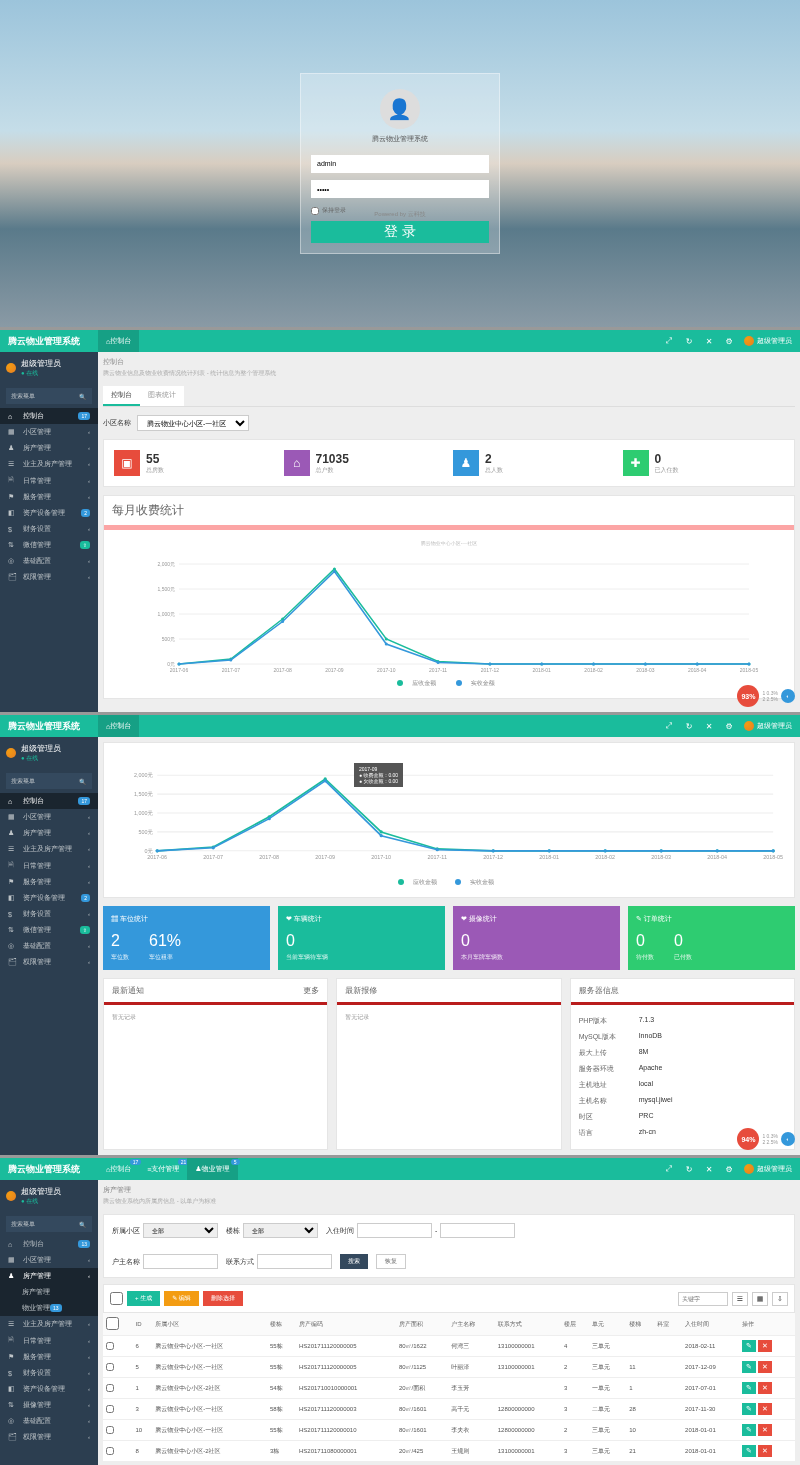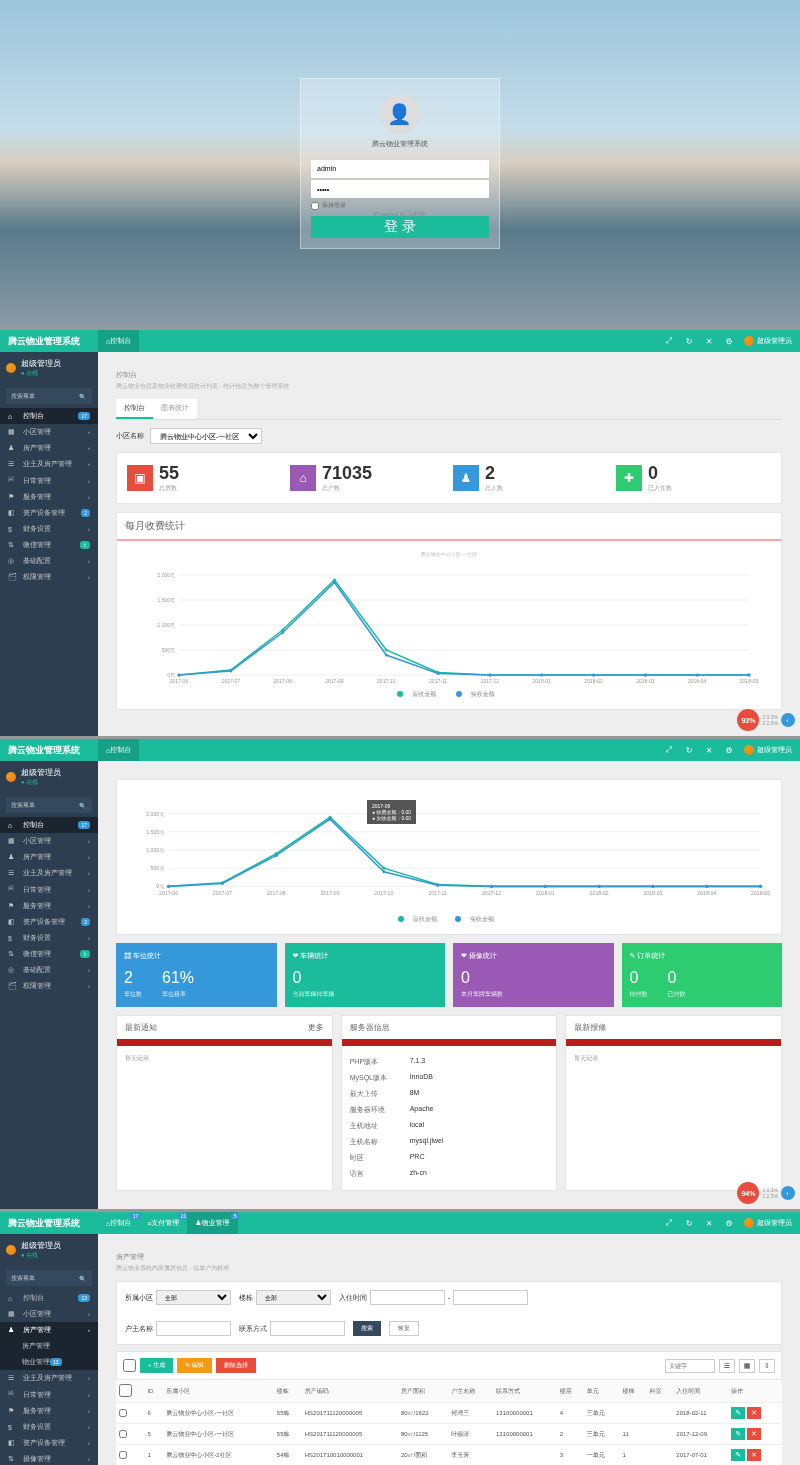--- a/index.html
+++ b/index.html
@@ -3,21 +3,21 @@
 <meta charset="utf-8">
 <style>
 *{margin:0;padding:0;box-sizing:border-box;font-family:Arial,"Microsoft YaHei",sans-serif}
 body{background:#f5f5f5;width:800px}
 
 
 .login{height:330px;background:linear-gradient(to bottom,#9cc4db 0%,#c5dde8 40%,#d8cdc0 50%,#5a7a8a 70%,#8a9aa5 100%);display:flex;align-items:center;justify-content:center;position:relative}
 .login-box{width:200px;background:rgba(255,255,255,0.25);border:1px solid rgba(255,255,255,0.4);padding:10px;text-align:center}
 .avatar{width:40px;height:40px;border-radius:50%;background:#ddd;margin:5px auto;display:flex;align-items:center;justify-content:center;font-size:20px;color:#999}
 .login-title{font-size:7px;color:#555;margin-bottom:8px}
-.login-in{width:100%;height:18px;border:none;padding:0 6px;font-size:7px;background:#fff}
+.login-in{width:100%;height:18px;margin-bottom:5px;border:none;padding:0 6px;font-size:7px;background:#fff}
 .chk{display:flex;align-items:center;font-size:6px;color:#666;margin:3px 0 6px}
 .chk input{width:8px;height:8px;margin-right:3px}
 .login-btn{width:100%;height:22px;background:#1abc9c;color:#fff;border:none;font-size:14px;cursor:pointer}
 .pwd{position:absolute;bottom:108px;font-size:6px;color:#888}
 
 
 .hdr{height:22px;background:#1abc9c;display:flex;align-items:center;color:#fff;font-size:8px}
 .logo{width:98px;padding-left:8px;font-weight:bold;font-size:9px}
 .tabs{display:flex;flex:1}
 .tab{padding:0 8px;height:22px;display:flex;align-items:center;font-size:7px;position:relative}
@@ -37,62 +37,62 @@
 .sb-srch{margin:4px 6px;height:16px;background:#34495e;display:flex;align-items:center;padding:0 5px;font-size:6px}
 .sb-m{padding:3px 8px;display:flex;align-items:center;font-size:7px;cursor:pointer}
 .sb-m.act{background:#1a252f;color:#fff}
 .sb-i{width:10px;margin-right:5px;font-size:7px}
 .sb-b{margin-left:auto;background:#3498db;color:#fff;font-size:5px;padding:1px 3px;border-radius:3px}
 .sb-b.g{background:#1abc9c}
 .sb-ar{margin-left:auto;font-size:6px}
 .sb-sub{padding:3px 8px 3px 22px;font-size:7px;background:#1a252f}
 
 
-.mn{flex:1;padding:18px;font-size:7px;color:#333;position:relative}
+.mn{flex:1;padding:5px;font-size:7px;color:#333;position:relative}
 .bc{font-size:7px;color:#888;margin-bottom:2px}
 .bcs{font-size:6px;color:#aaa;margin-bottom:8px}
 .sub-t{display:flex;border-bottom:1px solid #ddd;margin-bottom:8px}
 .sub-t span{padding:4px 8px;font-size:7px;background:#fff}
 .sub-t span.a{border-bottom:2px solid #1abc9c}
 .sub-t span.off{color:#999}
 .sel-r{display:flex;align-items:center;gap:6px;margin-bottom:8px}
 .sel{height:16px;border:1px solid #ccc;padding:0 5px;font-size:7px;background:#fff;min-width:80px}
 
 
 .stats{display:flex;gap:8px;background:#fff;padding:10px;border:1px solid #e5e5e5;margin-bottom:8px}
 .st{flex:1;display:flex;align-items:center;gap:6px}
 .st-i{width:26px;height:26px;display:flex;align-items:center;justify-content:center;color:#fff;font-size:12px}
 .c-r{background:#e74c3c}.c-p{background:#9b59b6}.c-b{background:#3498db}.c-g{background:#2ecc71}
-.st-n{font-size:18px;font-weight:bold;color:#333}
+.st-n{font-size:12px;font-weight:bold;color:#333}
 .st-l{font-size:6px;color:#999}
 
 
 .pnl{background:#fff;border:1px solid #e5e5e5;margin-bottom:8px}
-.pnl-h{padding:6px 8px;border-bottom:2px solid #fca5a5;font-size:10px;color:#666}
+.pnl-h{padding:6px 8px;border-bottom:5px solid #fca5a5;font-size:12px;color:#666}
 .ch{padding:10px;position:relative}
 .ch-t{text-align:center;font-size:8px;color:#555;margin-bottom:2px}
 .ch-s{text-align:center;font-size:5px;color:#bbb;margin-bottom:8px}
 svg.chart{width:100%;height:120px}
 .lgn{text-align:center;font-size:6px;color:#888;margin-top:4px}
 .lgn span{margin:0 6px}
 .lgn i{display:inline-block;width:6px;height:6px;border-radius:50%;margin-right:3px;vertical-align:middle}
 
 
 .cards{display:flex;gap:8px;margin-bottom:8px}
 .card{flex:1;color:#fff;padding:8px}
 .card-t{font-size:7px;margin-bottom:8px;display:flex;align-items:center;gap:3px}
 .card-r{display:flex;gap:20px}
 .card-n{font-size:16px}
 .card-l{font-size:6px;opacity:0.85;margin-top:3px}
 .cb{background:#3498db}.cg{background:#1abc9c}.cp{background:#9b59b6}.cgr{background:#2ecc71}
 
 
 .info3{display:flex;gap:8px}
 .ip{flex:1;background:#fff;border:1px solid #e5e5e5}
-.ip-h{padding:6px 8px;border-bottom:7px solid #b91c1c;font-size:8px;color:#666;display:flex;justify-content:space-between}
+.ip-h{padding:6px 8px;border-bottom:3px solid #b91c1c;font-size:8px;color:#666;display:flex;justify-content:space-between}
 .ip-b{padding:8px;font-size:6px;color:#999}
 .srv-r{display:flex;padding:3px 0;font-size:7px}
 .srv-k{width:60px;color:#666}
 .srv-v{color:#333}
 
 
 .gauge{position:absolute;bottom:5px;right:5px;display:flex;align-items:center;gap:3px}
 .gc{width:22px;height:22px;border-radius:50%;background:#e74c3c;color:#fff;display:flex;align-items:center;justify-content:center;font-size:7px;font-weight:bold}
 .gl{font-size:5px;color:#999;line-height:1.3}
 .gc2{width:14px;height:14px;border-radius:50%;background:#3498db;color:#fff;display:flex;align-items:center;justify-content:center;font-size:5px}
@@ -538,20 +538,26 @@
     <div class="info3">
       <div class="ip">
             <div class="ip-h">
               <span>最新通知</span>
               <span>更多</span>
             </div>
             <div class="ip-b">暂无记录</div>
           </div>
       <div class="ip">
             <div class="ip-h">
+              <span>最新报修</span>
+            </div>
+            <div class="ip-b">暂无记录</div>
+          </div>
+      <div class="ip">
+            <div class="ip-h">
               <span>服务器信息</span>
             </div>
             <div class="ip-b" id="srv-rows">
               <div class="srv-r">
                 <div class="srv-k">PHP版本</div>
                 <div class="srv-v">7.1.3</div>
               </div>
               <div class="srv-r">
                 <div class="srv-k">MySQL版本</div>
                 <div class="srv-v">InnoDB</div>
@@ -574,26 +580,20 @@
               </div>
               <div class="srv-r">
                 <div class="srv-k">时区</div>
                 <div class="srv-v">PRC</div>
               </div>
               <div class="srv-r">
                 <div class="srv-k">语言</div>
                 <div class="srv-v">zh-cn</div>
               </div>
             </div>
-          </div>
-      <div class="ip">
-            <div class="ip-h">
-              <span>最新报修</span>
-            </div>
-            <div class="ip-b">暂无记录</div>
           </div>
     </div>
     <div class="gauge">
           <div class="gc">94%</div>
           <div class="gl">
             <div>1  0.3%</div>
             <div>2  2.5%</div>
           </div>
           <div class="gc2">◐</div>
         </div>

